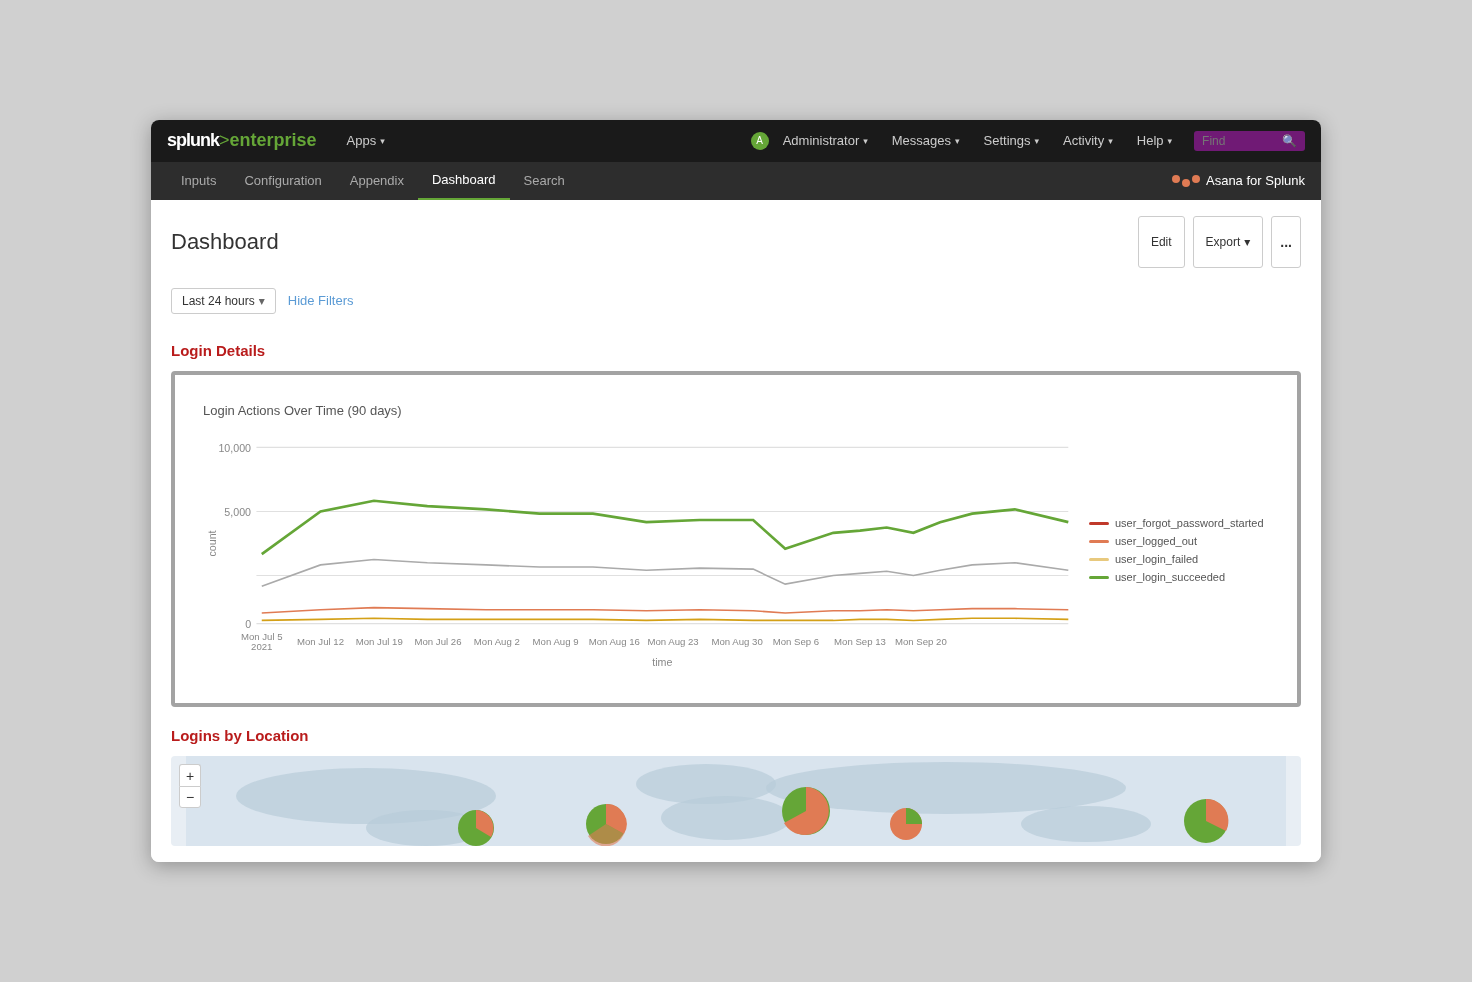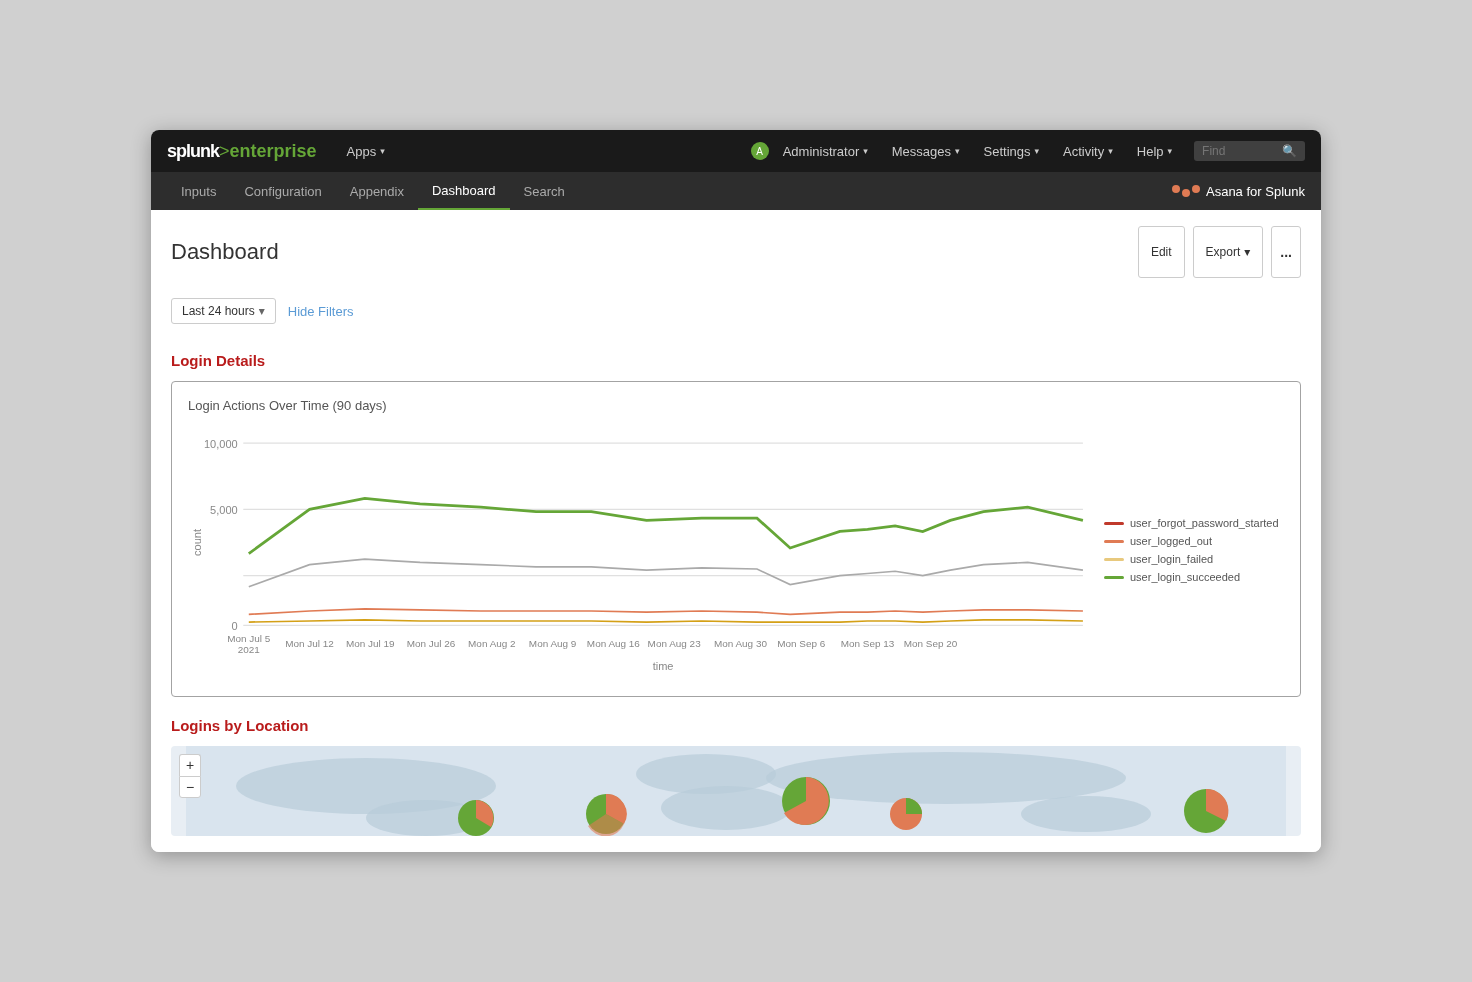--- a/index.html
+++ b/index.html
@@ -49,21 +49,21 @@
     .nav-right { display: flex; align-items: center; gap: 4px; }
     .admin-dot {
       width: 18px; height: 18px;
       background: #65a637;
       border-radius: 50%;
       display: flex; align-items: center; justify-content: center;
       color: white; font-size: 10px;
     }
     .find-box {
       display: flex; align-items: center;
-      background: #404040;
+      background: #701a75;
       border-radius: 3px;
       padding: 3px 8px;
       margin-left: 8px;
     }
     .find-box input {
       background: transparent;
       border: none;
       color: #ccc;
       font-size: 12px;
       outline: none;
@@ -167,23 +167,23 @@
     }
 
     
     .section-title {
       font-size: 15px;
       font-weight: bold;
       color: #b91c1c;
       margin-bottom: 12px;
     }
     .chart-container {
-      border: 1px solid #a3a3a3;
+      border: 4px solid #a3a3a3;
       border-radius: 4px;
-      padding: 16px;
+      padding: 28px;
       margin-bottom: 20px;
       background: #fff;
     }
     .chart-title {
       font-size: 13px;
       color: #555;
       margin-bottom: 8px;
     }
     .chart-area {
       display: flex;

